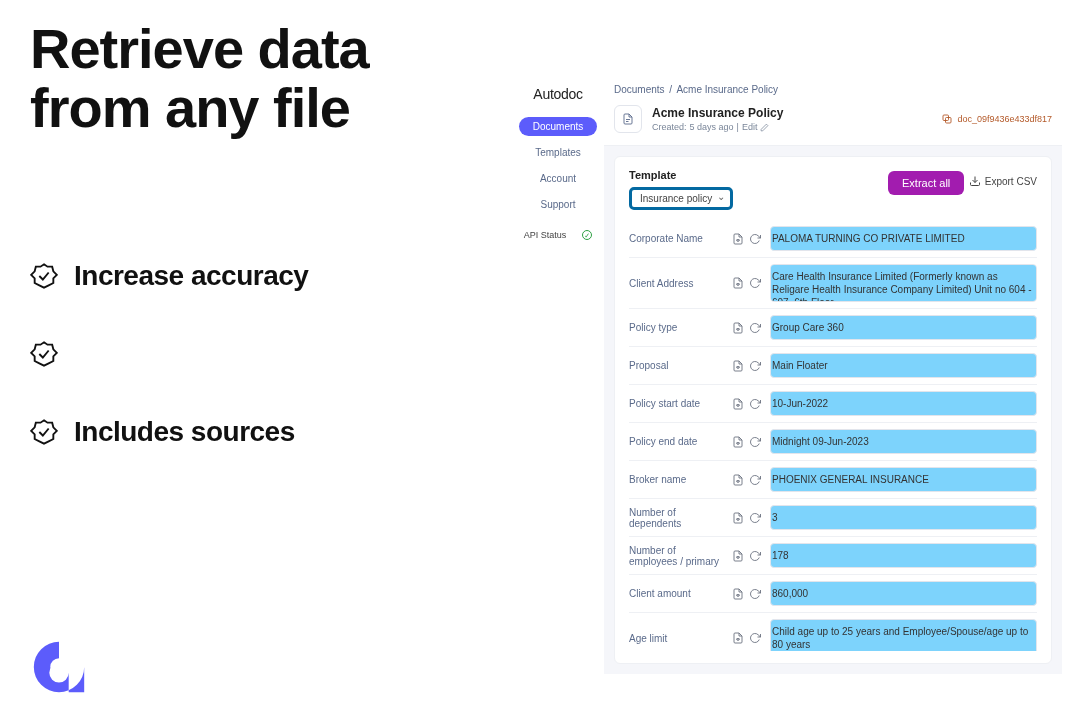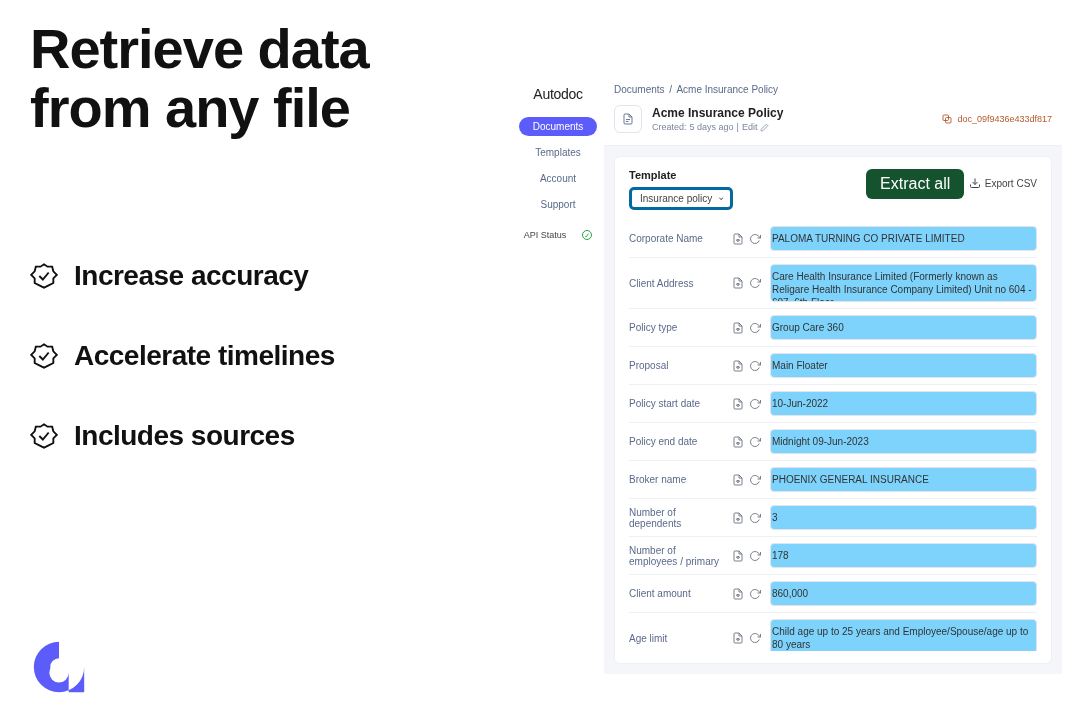--- a/index.html
+++ b/index.html
@@ -192,25 +192,25 @@
     .select::after {
       content: "⌄";
       position: absolute;
       right: 5px;
       top: 1px;
       color: #666;
       font-size: 10px;
     }
     .card-top-right { text-align: right; }
     .extract-btn {
-      background: #14532d;
+      background: #a21caf;
       color: #fff;
       border: none;
       border-radius: 6px;
-      font-size: 16px;
+      font-size: 11px;
       padding: 6px 14px;
       cursor: pointer;
       font-weight: 500;
     }
     .export-link {
       font-size: 10px;
       color: #444;
       margin-top: 6px;
       display: inline-flex;
       align-items: center;
@@ -280,21 +280,20 @@
       <polygon points="12,2 15,4 19,4 20,8 23,11 20,14 20,18 16,20 12,22 8,20 4,18 4,14 1,11 4,8 5,4 9,4"></polygon>
       <polyline points="8,12 11,15 16,9"></polyline>
     </svg>
     <span class="benefit-text">Increase accuracy</span>
   </div>
   <div class="benefit">
     <svg class="benefit-icon" viewBox="0 0 24 24" fill="none" stroke="#111" stroke-width="1.6">
       <polygon points="12,2 15,4 19,4 20,8 23,11 20,14 20,18 16,20 12,22 8,20 4,18 4,14 1,11 4,8 5,4 9,4"></polygon>
       <polyline points="8,12 11,15 16,9"></polyline>
     </svg>
-    <span class="benefit-text">Accelerate timelines</span>
   </div>
   <div class="benefit">
     <svg class="benefit-icon" viewBox="0 0 24 24" fill="none" stroke="#111" stroke-width="1.6">
       <polygon points="12,2 15,4 19,4 20,8 23,11 20,14 20,18 16,20 12,22 8,20 4,18 4,14 1,11 4,8 5,4 9,4"></polygon>
       <polyline points="8,12 11,15 16,9"></polyline>
     </svg>
     <span class="benefit-text">Includes sources</span>
   </div>
 </div>
 

